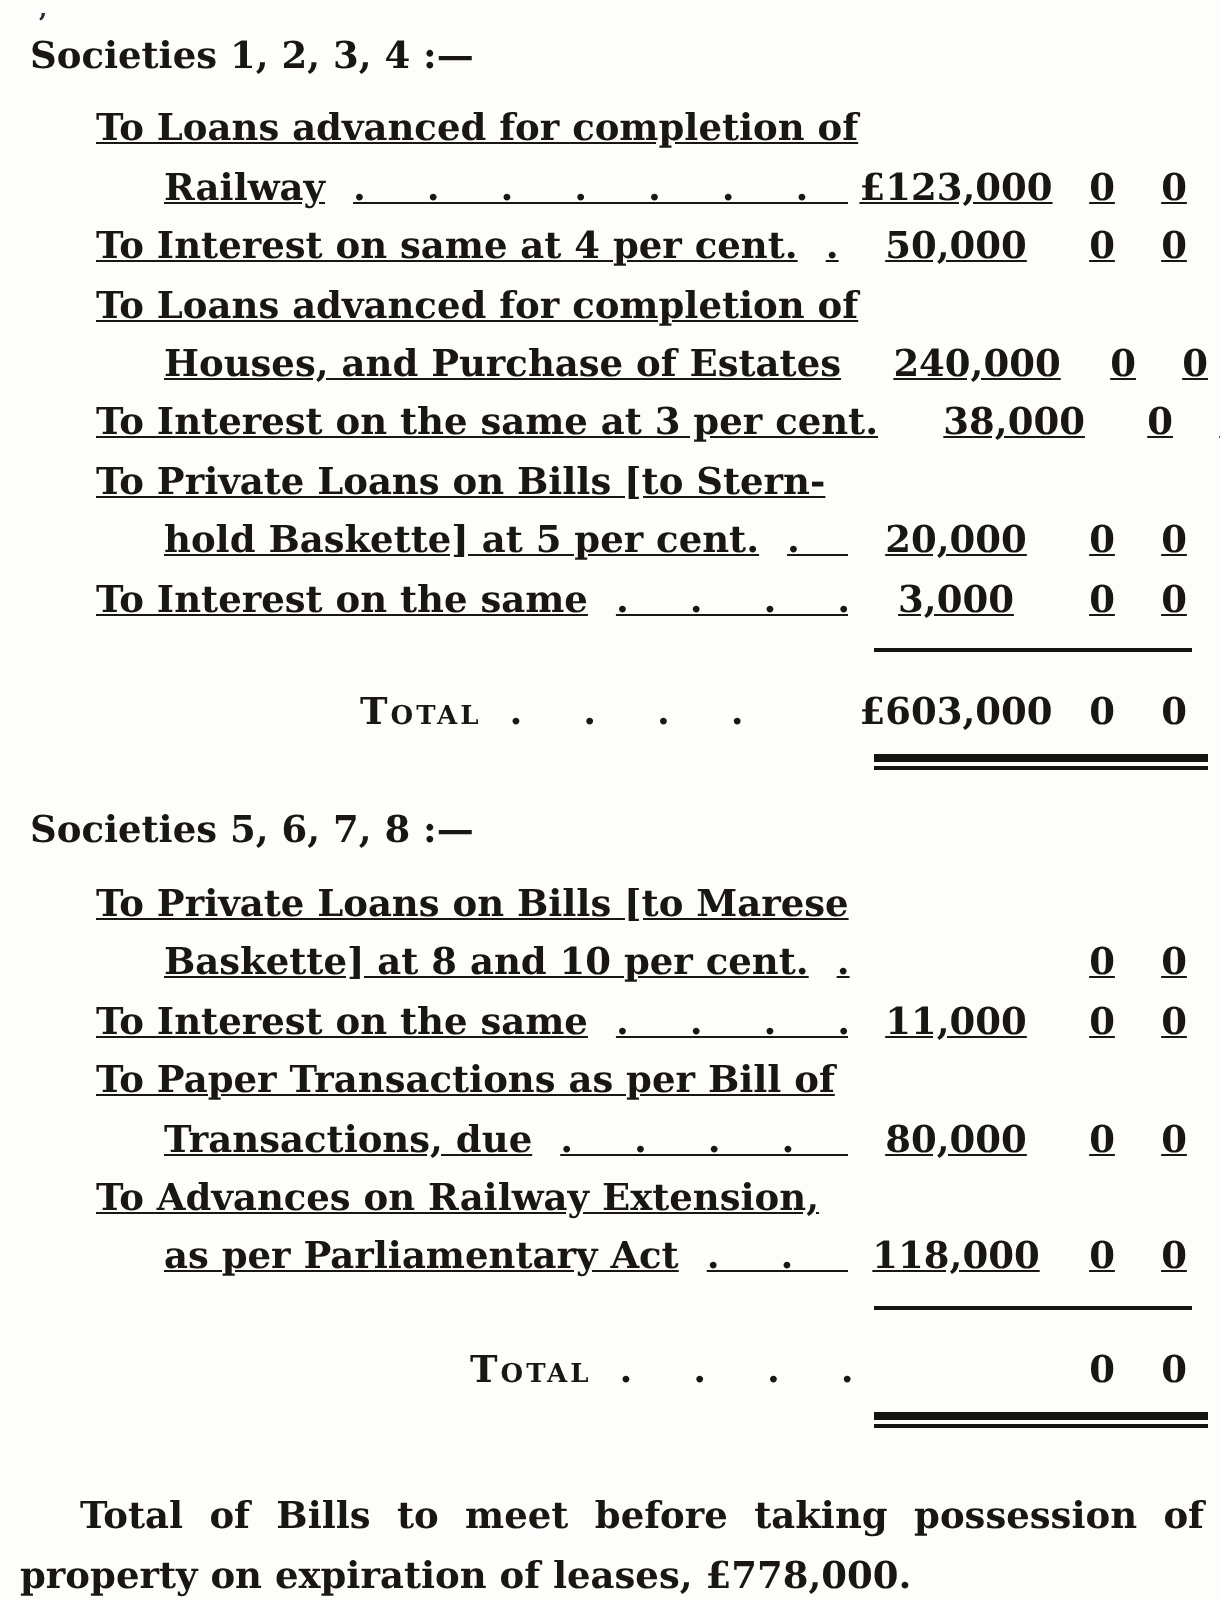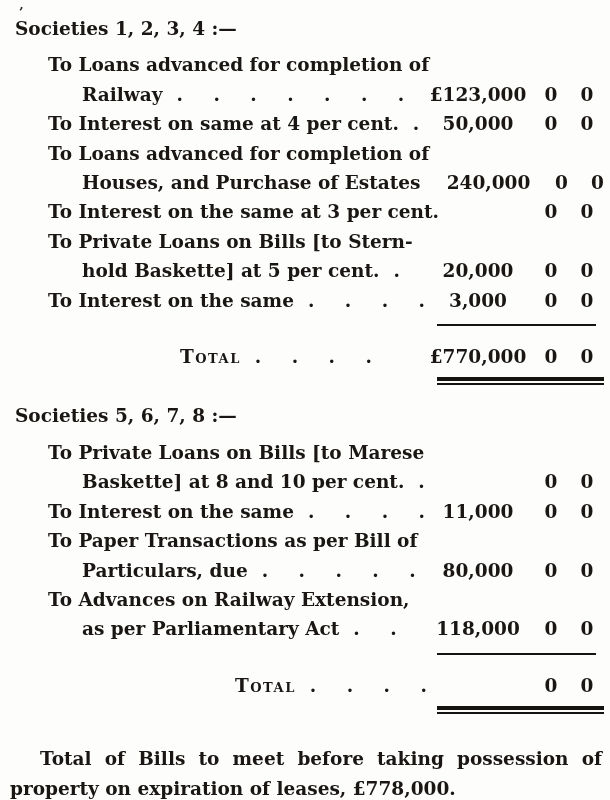--- a/index.html
+++ b/index.html
@@ -14,21 +14,21 @@
     font-size: 18.5px;
     line-height: 29.4px;
     padding: 14px 6px 0 10px;
     overflow: hidden;
   }
   .scan-artifact {
     position: absolute; top: -2px; left: 19px;
     font-size: 13px; color: #2a2a2a;
   }
   .heading { text-indent: 5px; }
-  .entries { margin-top: 7px; }
+  .entries { margin-top: 7px; text-decoration: underline; }
   .line { display: flex; align-items: baseline; }
   .desc { flex: 0 1 auto; white-space: pre; }
   .i1 { padding-left: 38px; }
   .i2 { padding-left: 72px; }
   .lead {
     flex: 1 1 auto;
     padding-left: 14px;
     word-spacing: 24px;
     white-space: nowrap;
     overflow: hidden;
@@ -104,20 +104,21 @@
         <span class="desc i2">Houses, and Purchase of Estates</span>
         <span class="lead"></span>
         <span class="amt">240,000</span>
         <span class="col-s">0</span>
         <span class="col-d">0</span>
       </div>
 
       <div class="line">
         <span class="desc i1">To Interest on the same at 3 per cent.</span>
         <span class="lead"></span>
+        <span class="amt">38,000</span>
         <span class="col-s">0</span>
         <span class="col-d">0</span>
       </div>
 
       <div class="line">
         <span class="desc i1">To Private Loans on Bills [to Stern-</span>
         <span class="lead"></span>
         <span class="amt"></span>
         <span class="col-s"></span>
         <span class="col-d"></span>
@@ -138,21 +139,21 @@
         <span class="col-s">0</span>
         <span class="col-d">0</span>
       </div>
     </div>
 
     <div class="rule-single"></div>
 
     <div class="line total-line">
       <span class="desc total-label tl-a">Total</span>
       <span class="lead">. . . .</span>
-      <span class="amt">£770,000</span>
+      <span class="amt">£603,000</span>
       <span class="col-s">0</span>
       <span class="col-d">0</span>
     </div>
 
     <div class="rule-double"></div>
   </div>
 
   <div class="section-2">
     <div class="heading">Societies 5, 6, 7, 8 :—</div>
     <div class="entries">
@@ -182,21 +183,21 @@
 
       <div class="line">
         <span class="desc i1">To Paper Transactions as per Bill of</span>
         <span class="lead"></span>
         <span class="amt"></span>
         <span class="col-s"></span>
         <span class="col-d"></span>
       </div>
 
       <div class="line">
-        <span class="desc i2">Particulars, due</span>
+        <span class="desc i2">Transactions, due</span>
         <span class="lead">. . . . . .</span>
         <span class="amt">80,000</span>
         <span class="col-s">0</span>
         <span class="col-d">0</span>
       </div>
 
       <div class="line">
         <span class="desc i1">To Advances on Railway Extension,</span>
         <span class="lead"></span>
         <span class="amt"></span>

